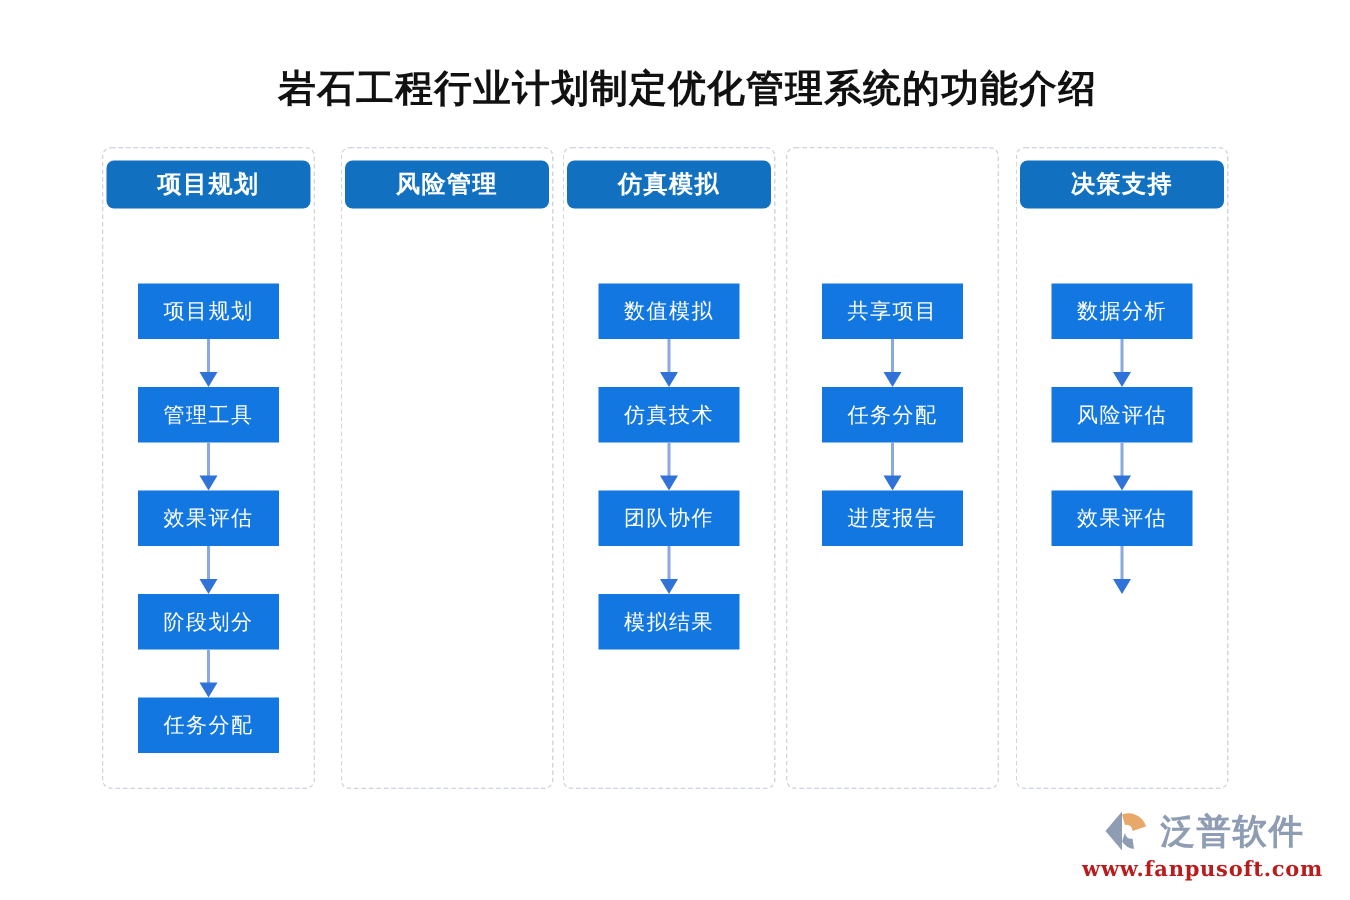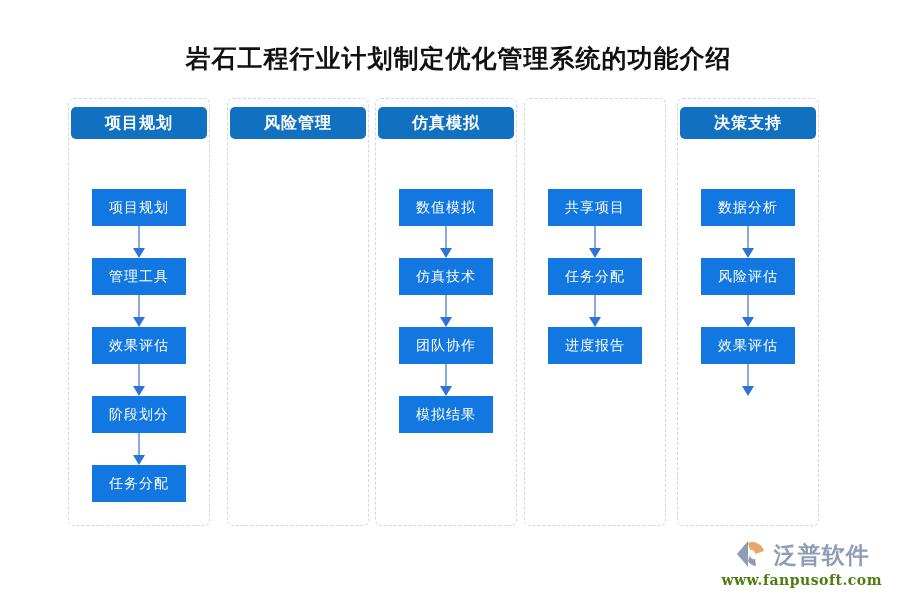--- a/index.html
+++ b/index.html
@@ -138,21 +138,21 @@
   #brand-name{
     font-size:23px;
     font-weight:bold;
     color:#8e9cb4;
     letter-spacing:1px;
     font-family:"DejaVu Serif","Liberation Serif",serif;
     line-height:1;
   }
   #brand-url{
     font-size:14px;
-    color:#4d7c0f;
+    color:#b91c1c;
     font-weight:bold;
     letter-spacing:0.5px;
     font-family:"DejaVu Serif","Liberation Serif",serif;
     margin-top:1px;
   }
 </style>
 </head>
 <body>
 
 <div id="page-title">岩石工程行业计划制定优化管理系统的功能介绍</div>

